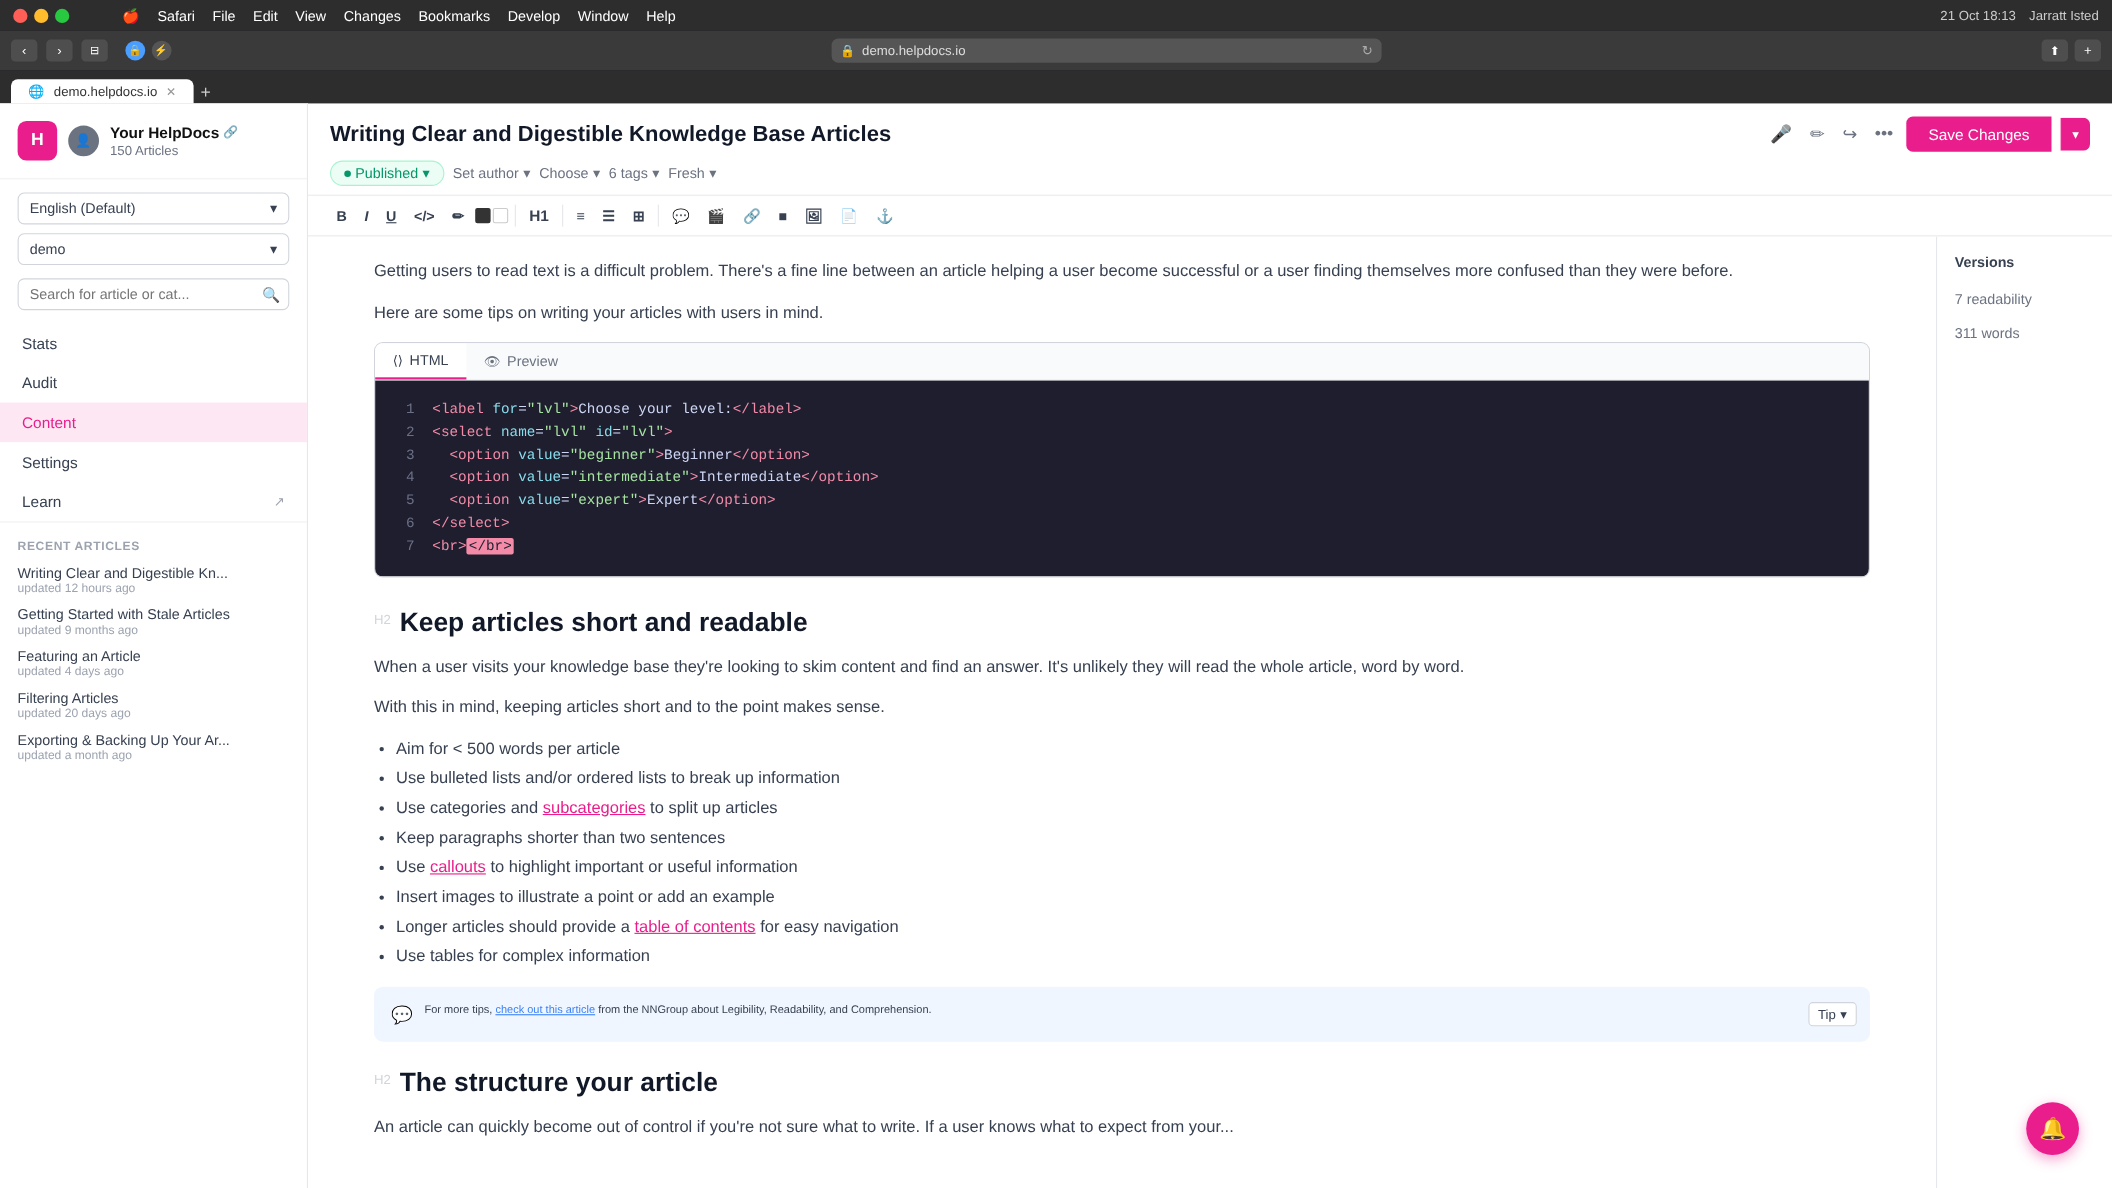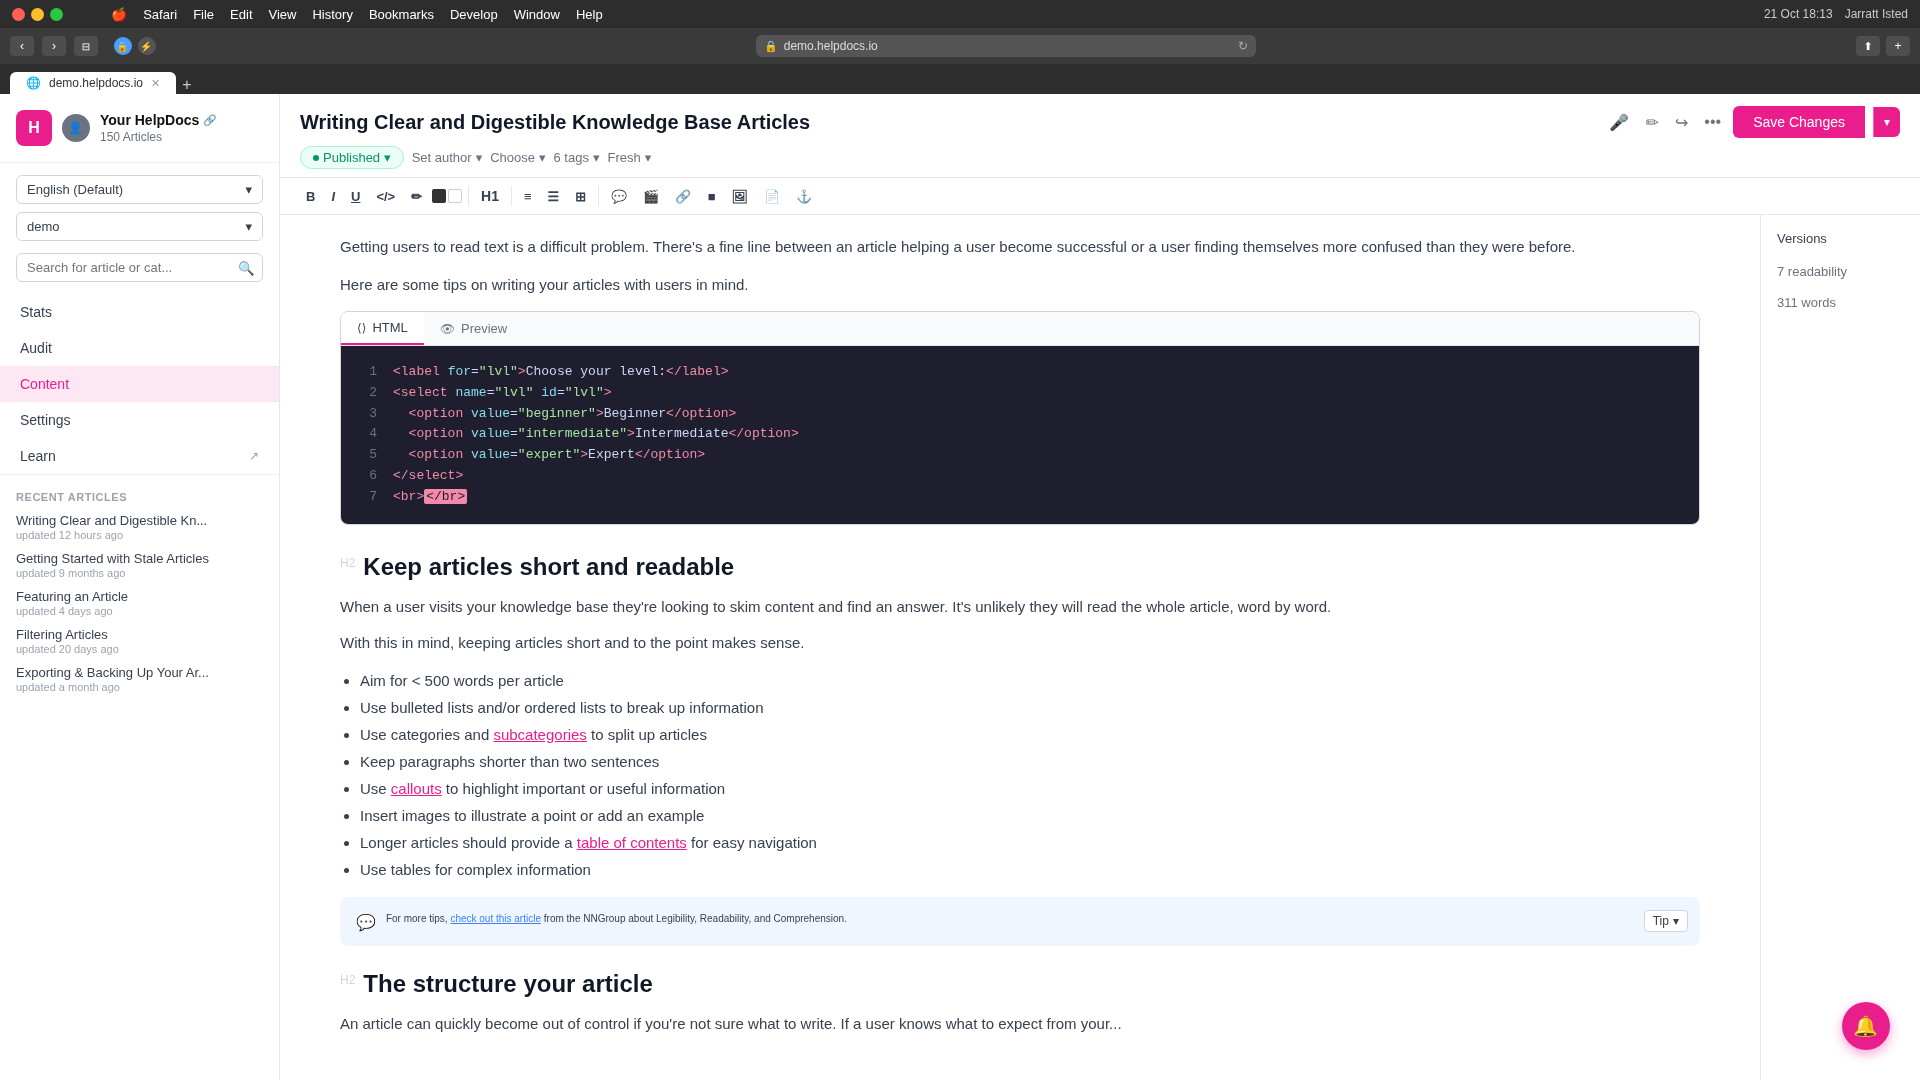--- a/index.html
+++ b/index.html
@@ -284,21 +284,21 @@
     .right-panel {
       width: 160px;
       border-left: 1px solid #e5e7eb;
       background: #fff;
       flex-shrink: 0;
       padding: 16px;
       font-size: 12px;
       color: #6b7280;
     }
     .panel-section { margin-bottom: 16px; }
-    .panel-label { font-size: 13px; font-weight: 400; color: #374151; margin-bottom: 18px; }
+    .panel-label { font-size: 13px; font-weight: 700; color: #374151; margin-bottom: 18px; }
     .panel-value { font-size: 13px; color: #6b7280; }
 
     
     .chat-bubble {
       position: fixed;
       bottom: 30px;
       right: 30px;
       width: 48px;
       height: 48px;
       background: #e91e8c;
@@ -324,21 +324,21 @@
     <div class="traffic-light tl-red"></div>
     <div class="traffic-light tl-yellow"></div>
     <div class="traffic-light tl-green"></div>
   </div>
   <div class="mac-menu">
     <span>🍎</span>
     <span>Safari</span>
     <span>File</span>
     <span>Edit</span>
     <span>View</span>
-    <span>History</span>
+    <span>Changes</span>
     <span>Bookmarks</span>
     <span>Develop</span>
     <span>Window</span>
     <span>Help</span>
   </div>
   <div style="margin-left:auto;display:flex;align-items:center;gap:12px;color:#ccc;font-size:12px;">
     <span>21 Oct 18:13</span>
     <span>Jarratt Isted</span>
   </div>
 </div>

